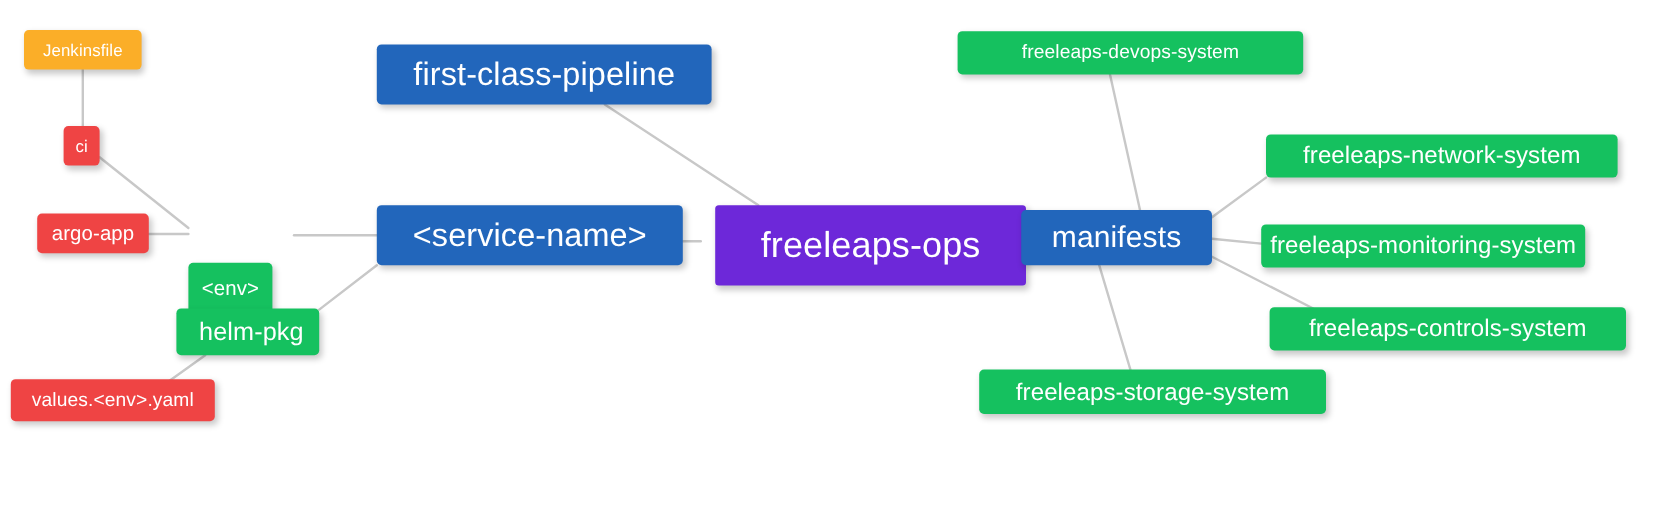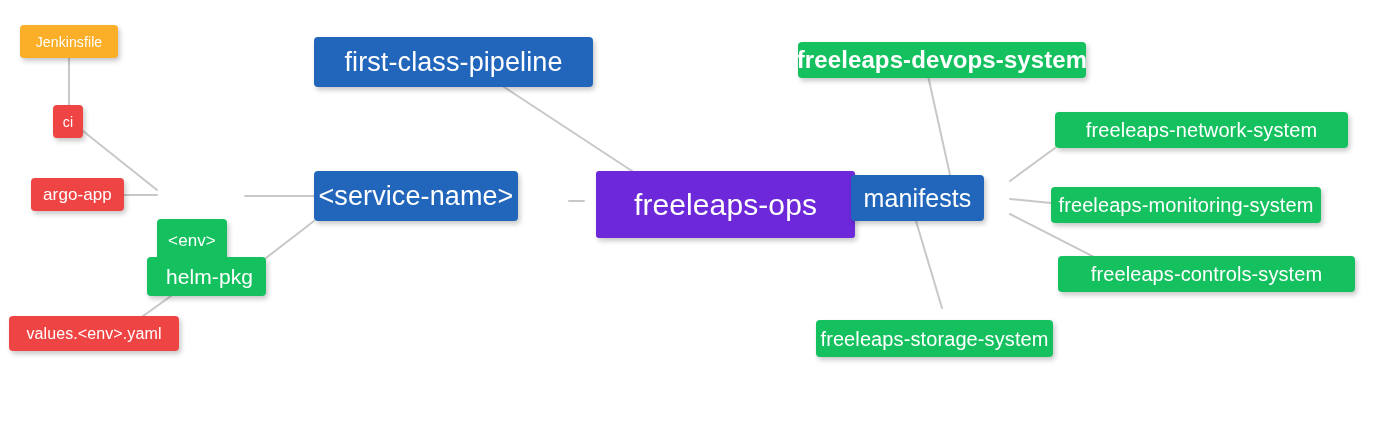--- a/index.html
+++ b/index.html
@@ -73,22 +73,22 @@
       <line x1="942" y1="308" x2="916" y2="221" stroke="#c8c8c8" stroke-width="2" stroke-linecap="round"></line>
     </svg>
   <div id="node-layer">
       <div class="node orange" style="left: 20px; top: 25px; width: 98px; height: 33px; font-size: 14px;">Jenkinsfile</div>
       <div class="node red" style="left: 53px; top: 105px; width: 30px; height: 33px; font-size: 14px;">ci</div>
       <div class="node red" style="left: 31px; top: 178px; width: 93px; height: 33px; font-size: 17px;">argo-app</div>
       <div class="node green" style="left: 157px; top: 175px; width: 70px; height: 42px; font-size: 17px; margin-top: 44px;">&lt;env&gt;</div>
       <div class="node green" style="left: 147px; top: 257px; width: 119px; height: 39px; font-size: 21px; padding-left: 16px;">helm-pkg</div>
       <div class="node red" style="left: 9px; top: 316px; width: 170px; height: 35px; font-size: 16px;">values.&lt;env&gt;.yaml</div>
       <div class="node blue" style="left: 314px; top: 37px; width: 279px; height: 50px; font-size: 27px;">first-class-pipeline</div>
-      <div class="node blue" style="left: 314px; top: 171px; width: 204px; height: 50px; font-size: 27px;">&lt;service-name&gt;</div>
+      <div class="node blue" style="left: 314px; top: 171px; width: 255px; height: 50px; font-size: 27px;">&lt;service-name&gt;</div>
       <div class="node root" style="left: 584px; top: 171px; width: 259px; height: 67px; font-size: 30px;">freeleaps-ops</div>
-      <div class="node blue" style="left: 851px; top: 175px; width: 133px; height: 46px; font-size: 25px;">manifests</div>
-      <div class="node green" style="left: 798px; top: 42px; width: 288px; height: 36px; font-size: 24px; font-weight: bold;">freeleaps-devops-system</div>
+      <div class="node blue" style="left: 851px; top: 175px; width: 159px; height: 46px; font-size: 25px;">manifests</div>
+      <div class="node green" style="left: 798px; top: 26px; width: 288px; height: 36px; font-size: 16px;">freeleaps-devops-system</div>
       <div class="node green" style="left: 1055px; top: 112px; width: 293px; height: 36px; font-size: 20px;">freeleaps-network-system</div>
       <div class="node green" style="left: 1051px; top: 187px; width: 270px; height: 36px; font-size: 20px;">freeleaps-monitoring-system</div>
       <div class="node green" style="left: 1058px; top: 256px; width: 297px; height: 36px; font-size: 20px;">freeleaps-controls-system</div>
-      <div class="node green" style="left: 816px; top: 320px; width: 237px; height: 37px; font-size: 20px;">freeleaps-storage-system</div>
+      <div class="node green" style="left: 816px; top: 308px; width: 289px; height: 37px; font-size: 20px;">freeleaps-storage-system</div>
     </div>
 </div>
 
 </body></html>

